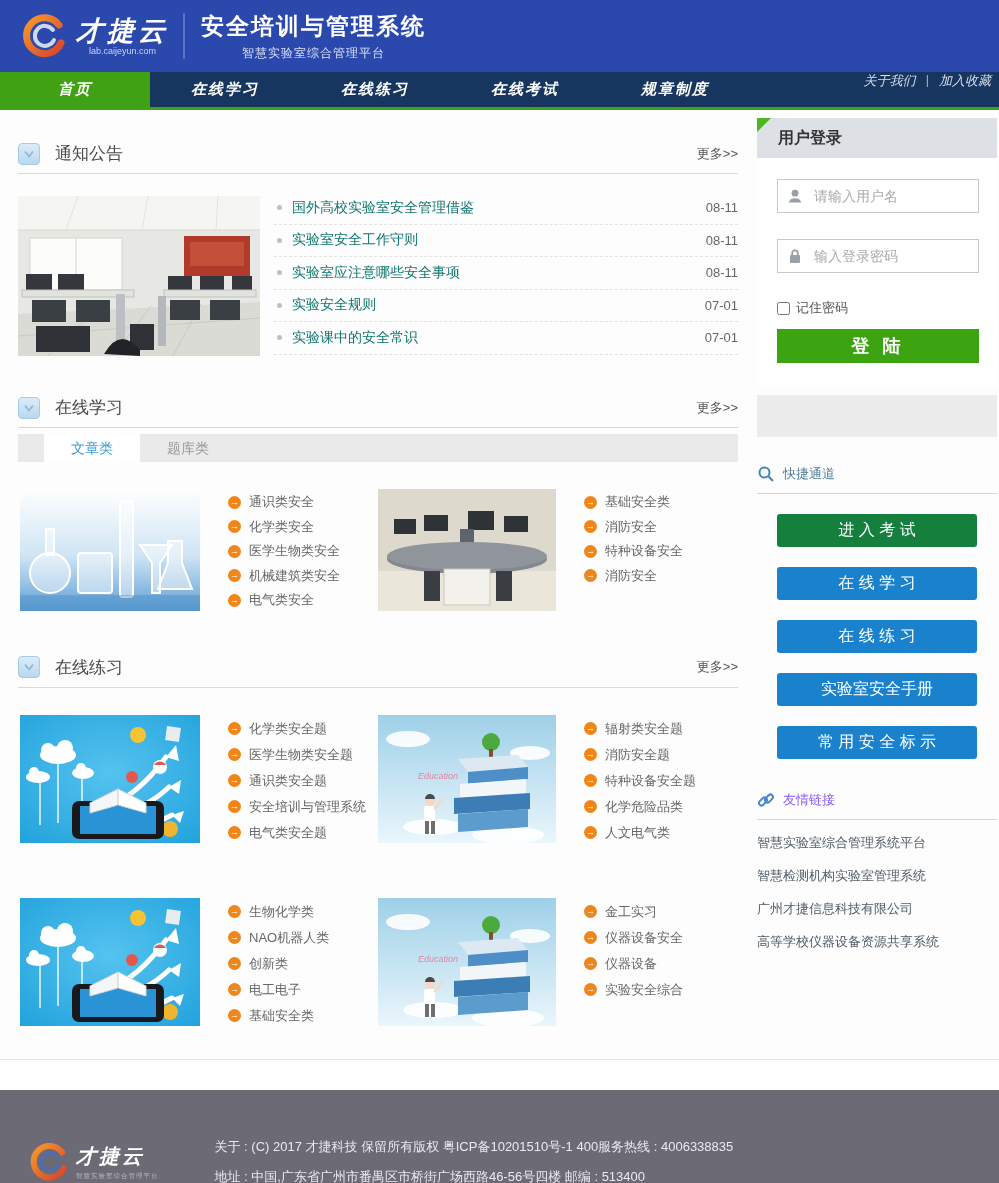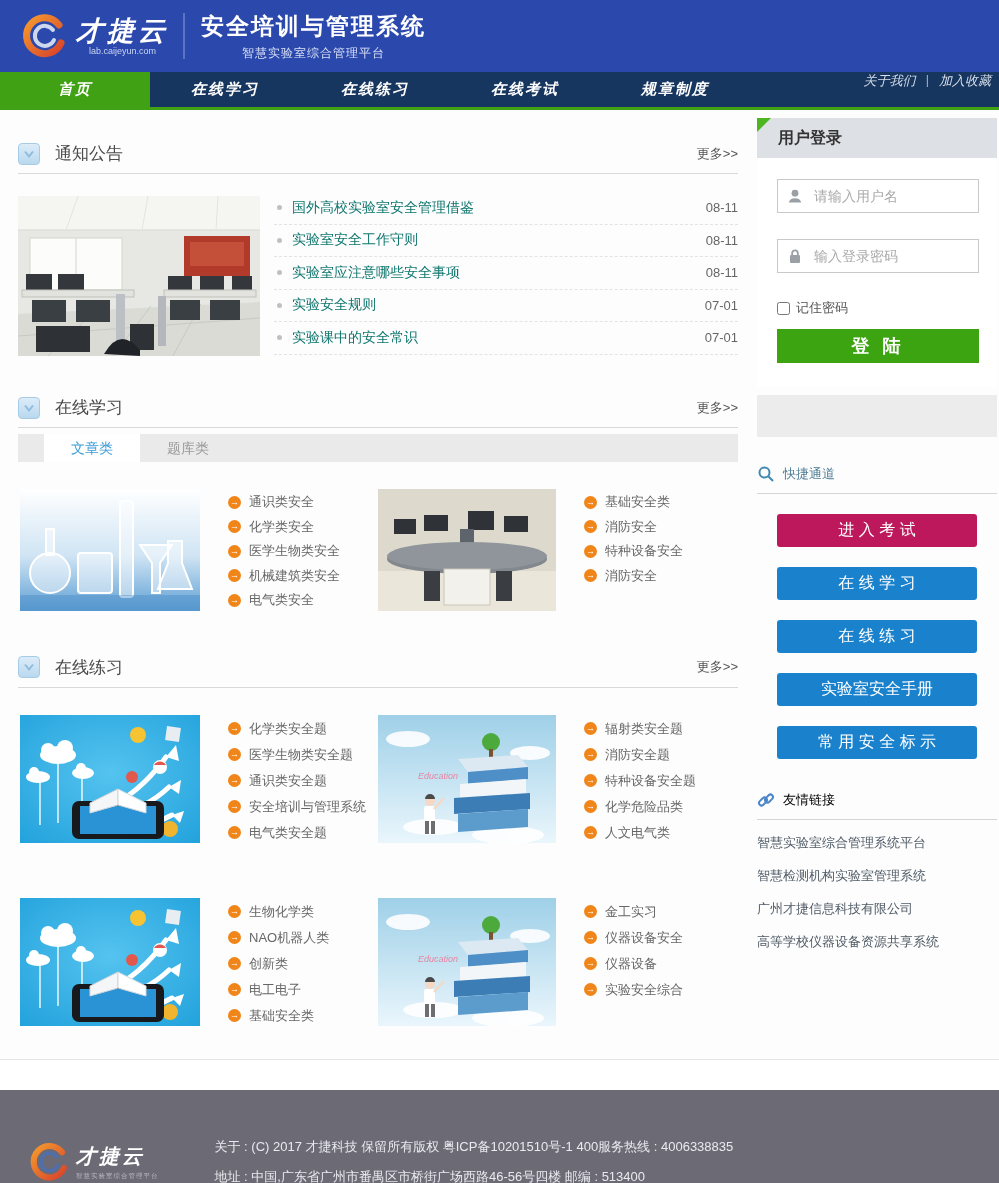--- a/index.html
+++ b/index.html
@@ -78,24 +78,24 @@
   .remember input { margin:0; width:13px; height:13px; }
   .login-btn { width:100%; height:34px; border:0; background:#3da411; color:#fff; font-size:18px;
                font-weight:bold; letter-spacing:4px; cursor:pointer; }
 
   .ad-box { height:42px; background:#ececec; margin-top:8px; }
 
   
   .side-head { display:flex; align-items:center; gap:8px; border-bottom:1px solid #d5d5d5;
                padding-bottom:10px; font-size:13px; color:#4f7d96; }
   .side-head.quick-head { margin-top:28px; }
-  .side-head.links-head { margin-top:32px; color:#000000; }
+  .side-head.links-head { margin-top:32px; color:#8b5cf6; }
   .qbtn { display:block; width:200px; height:33px; margin:20px auto 0; border:0; border-radius:3px;
           background:#1a82cc; color:#fff; font-size:16px; cursor:pointer; }
-  .qbtn.orange { background:#be185d; }
+  .qbtn.orange { background:#15803d; }
   .friend-list { padding:6px 0 0; }
   .friend-list a { display:block; font-size:13px; color:#4f5b66; text-decoration:none; padding:7.5px 0; cursor:pointer; }
 
   
   .site-footer { background:#6b6a75; margin-top:30px; display:flex; align-items:center; padding:42px 0 48px; min-height:143px; }
   .f-logo { margin-left:28px; display:flex; align-items:center; gap:6px; }
   .f-name { color:#fff; font-size:20px; font-weight:bold; font-style:italic; letter-spacing:3px; }
   .f-sub { color:#b9b8c2; font-size:6.5px; margin-top:2px; letter-spacing:1px; }
   .f-text { margin-left:56px; color:#e9e9ef; font-size:13px; }
   .f-text div { line-height:30px; }

